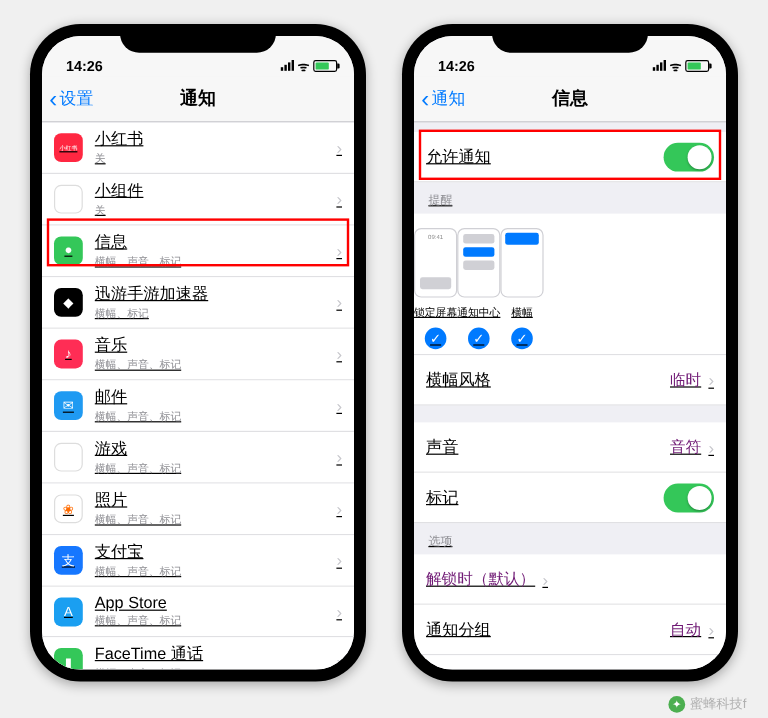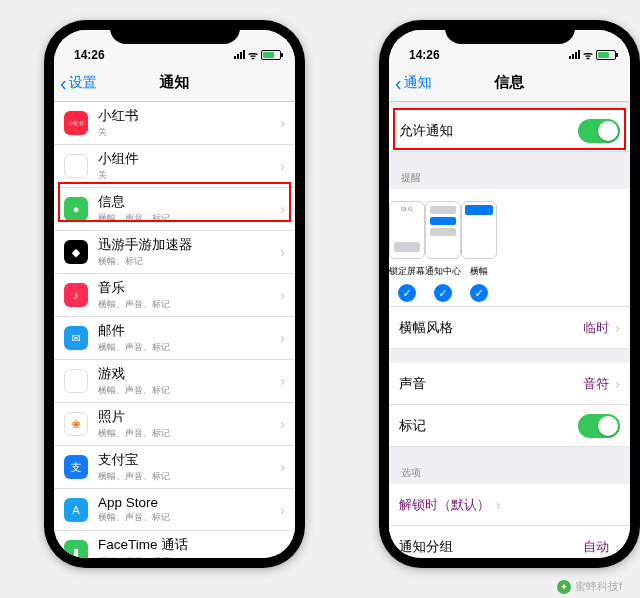--- a/index.html
+++ b/index.html
@@ -12,21 +12,20 @@
   }
   .phones { display: flex; gap: 30px; justify-content: center; padding-top: 20px; }
   .phone {
     width: 280px;
     height: 548px;
     background: #000;
     border-radius: 42px;
     padding: 10px;
     position: relative;
     box-shadow: 0 2px 10px rgba(0,0,0,0.3);
-    margin-left: 44px;
   }
   .screen {
     width: 100%;
     height: 100%;
     background: #efeff4;
     border-radius: 32px;
     overflow: hidden;
     position: relative;
   }
   .notch {
@@ -67,21 +66,21 @@
     align-items: center;
     position: relative;
     padding: 0 8px;
   }
   .back {
     display: flex; align-items: center; color: #007aff; font-size: 14px;
     position: absolute; left: 6px;
   }
   .chev { font-size: 20px; line-height: 1; margin-right: 2px; }
   .title { margin: 0 auto; font-size: 15px; font-weight: 600; }
-  .content { height: calc(100% - 72px); overflow: hidden; }
+  .content { height: calc(100% - 72px); overflow: hidden; text-decoration: underline; }
   .row {
     background: #fff;
     border-bottom: 0.5px solid #e0e0e3;
     display: flex;
     align-items: center;
     padding: 5px 10px 5px 10px;
     min-height: 42px;
     position: relative;
   }
   .icon {
@@ -96,21 +95,21 @@
   .chevr { color: #c7c7cc; font-size: 14px; }
   .value { color: #701a75; font-size: 13px; margin-right: 6px; }
   .highlight {
     position: absolute;
     border: 2.5px solid #ff0000;
     pointer-events: none;
     z-index: 5;
   }
   .section-header {
     font-size: 10px; color: #8e8e93;
-    padding: 19px 12px 4px;
+    padding: 8px 12px 4px;
     background: #efeff4;
   }
   .toggle {
     width: 42px; height: 24px; border-radius: 12px;
     position: relative;
   }
   .toggle.on { background: #34c759; }
   .toggle .knob {
     position: absolute; width: 20px; height: 20px; border-radius: 50%;
     background: #fff; top: 2px; box-shadow: 0 1px 2px rgba(0,0,0,0.3);

